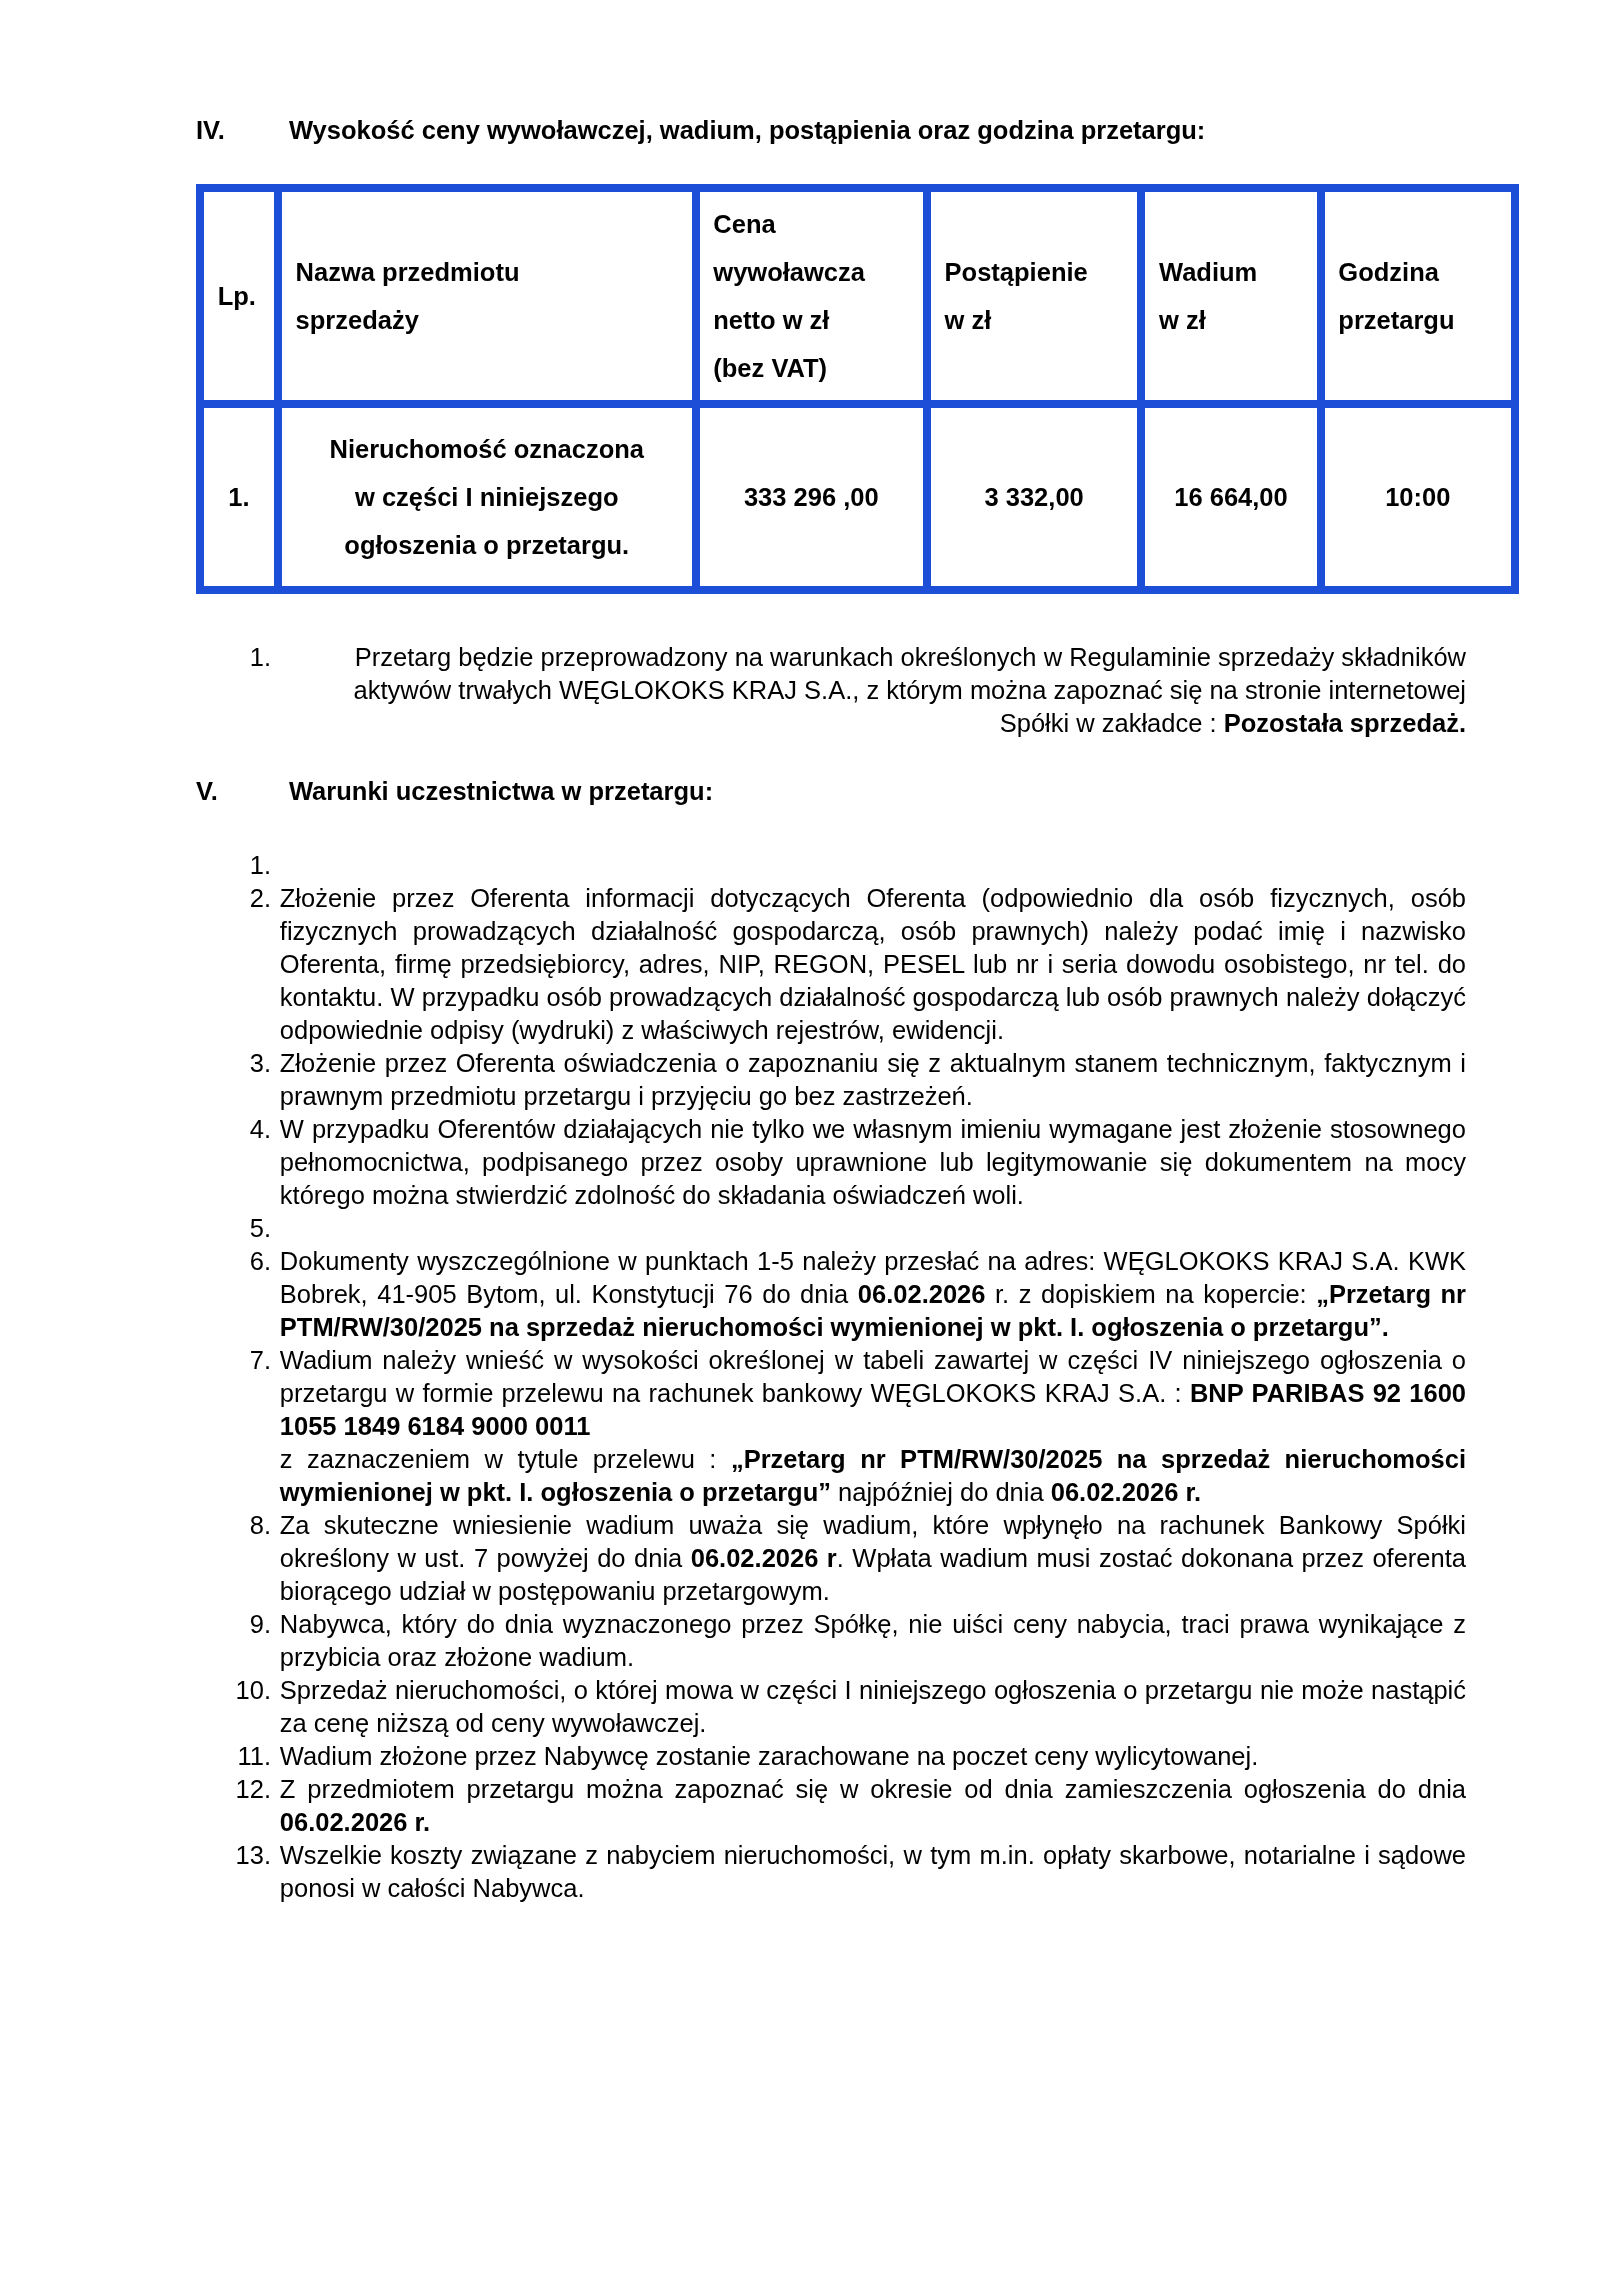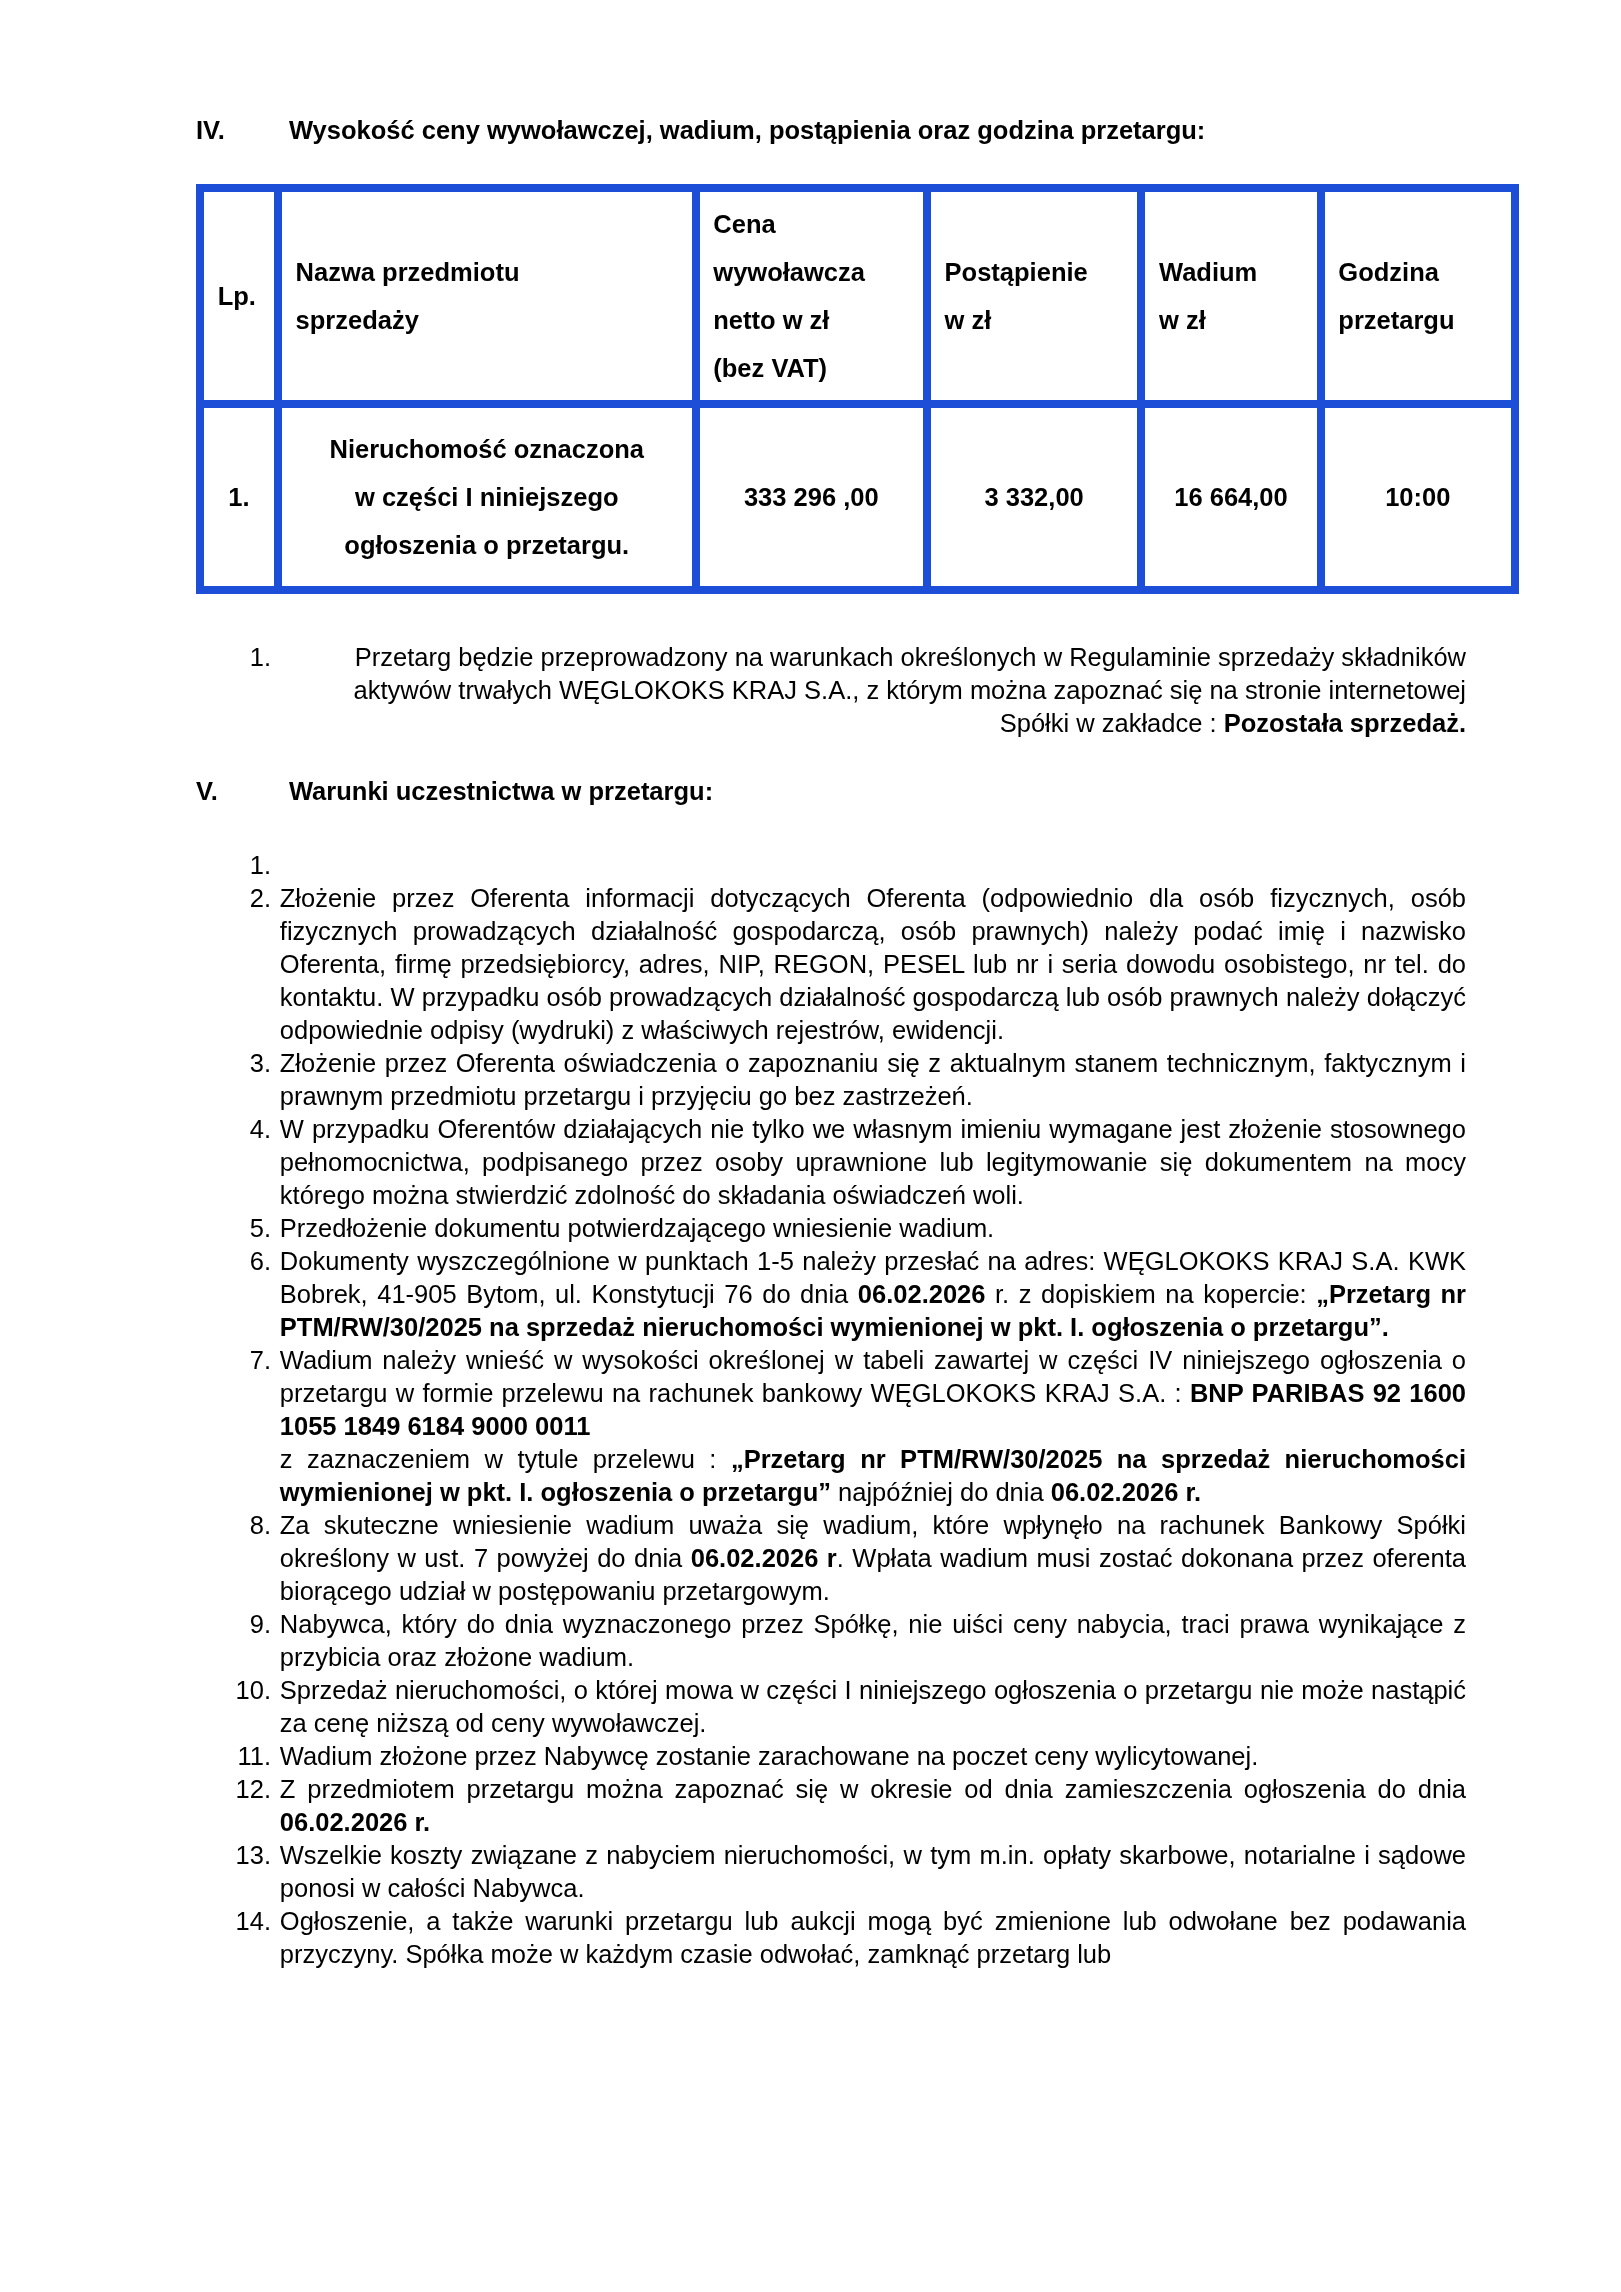--- a/index.html
+++ b/index.html
@@ -119,21 +119,20 @@
     <div class="li">
       <span class="li-num">3.</span>
       <div class="li-text"><span>Złożenie przez Oferenta oświadczenia o zapoznaniu się z aktualnym stanem technicznym, faktycznym i prawnym przedmiotu przetargu i przyjęciu go bez zastrzeżeń.</span></div>
     </div>
     <div class="li">
       <span class="li-num">4.</span>
       <div class="li-text"><span>W przypadku Oferentów działających nie tylko we własnym imieniu wymagane jest złożenie stosownego pełnomocnictwa, podpisanego przez osoby uprawnione lub legitymowanie się dokumentem na mocy którego można stwierdzić zdolność do składania oświadczeń woli.</span></div>
     </div>
     <div class="li">
       <span class="li-num">5.</span>
-      <div class="li-text"><span>Przedłożenie dokumentu potwierdzającego wniesienie wadium.</span></div>
     </div>
     <div class="li">
       <span class="li-num">6.</span>
       <div class="li-text"><span>Dokumenty wyszczególnione w punktach 1-5 należy przesłać na adres: WĘGLOKOKS KRAJ S.A. KWK Bobrek, 41-905 Bytom, ul. Konstytucji 76 do dnia </span><b>06.02.2026</b><span> r. z dopiskiem na kopercie: </span><b>„Przetarg nr PTM/RW/30/2025 na sprzedaż nieruchomości wymienionej w pkt. I. ogłoszenia o przetargu”.</b></div>
     </div>
     <div class="li">
       <span class="li-num">7.</span>
       <div class="li-text"><span>Wadium należy wnieść w wysokości określonej w tabeli zawartej w części IV niniejszego ogłoszenia o przetargu w formie przelewu na rachunek bankowy WĘGLOKOKS KRAJ S.A. : </span><b>BNP PARIBAS 92 1600 1055 1849 6184 9000 0011</b><br><span>z zaznaczeniem w tytule przelewu : </span><b>„Przetarg nr PTM/RW/30/2025 na sprzedaż nieruchomości wymienionej w pkt. I. ogłoszenia o przetargu”</b><span> najpóźniej do dnia </span><b>06.02.2026 r.</b></div>
     </div>
     <div class="li">
@@ -153,20 +152,16 @@
       <div class="li-text"><span>Wadium złożone przez Nabywcę zostanie zarachowane na poczet ceny wylicytowanej.</span></div>
     </div>
     <div class="li">
       <span class="li-num">12.</span>
       <div class="li-text"><span>Z przedmiotem przetargu można zapoznać się w okresie od dnia zamieszczenia ogłoszenia do dnia </span><b>06.02.2026 r.</b></div>
     </div>
     <div class="li">
       <span class="li-num">13.</span>
       <div class="li-text"><span>Wszelkie koszty związane z nabyciem nieruchomości, w tym m.in. opłaty skarbowe, notarialne i sądowe ponosi w całości Nabywca.</span></div>
     </div>
-    <div class="li">
-      <span class="li-num">14.</span>
-      <div class="li-text"><span>Ogłoszenie, a także warunki przetargu lub aukcji mogą być zmienione lub odwołane bez podawania przyczyny. Spółka może w każdym czasie odwołać, zamknąć przetarg lub</span></div>
-    </div>
   </div>
 
 </div>
 
 
 </body></html>

